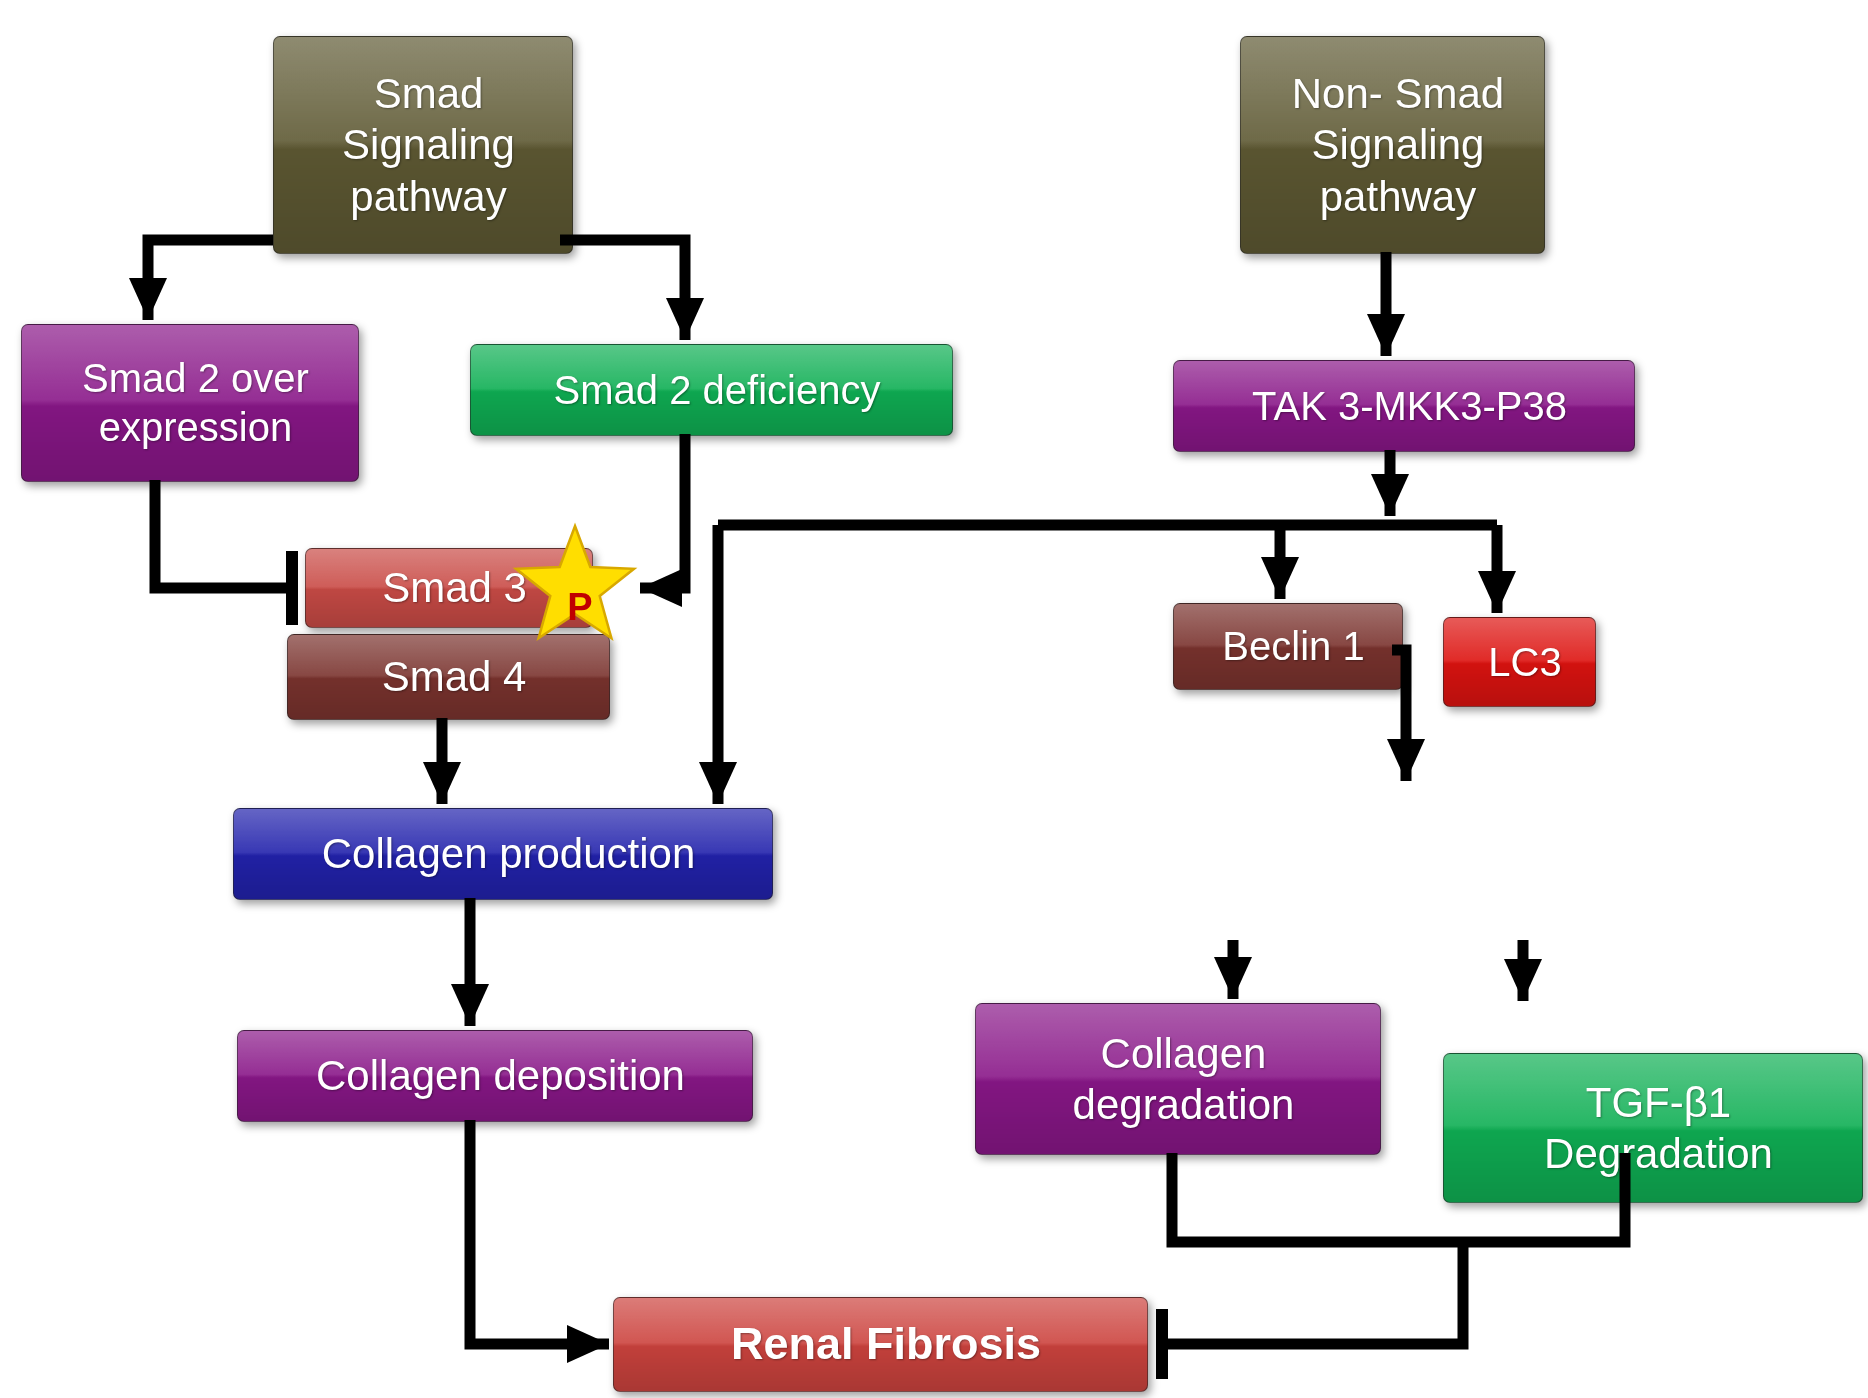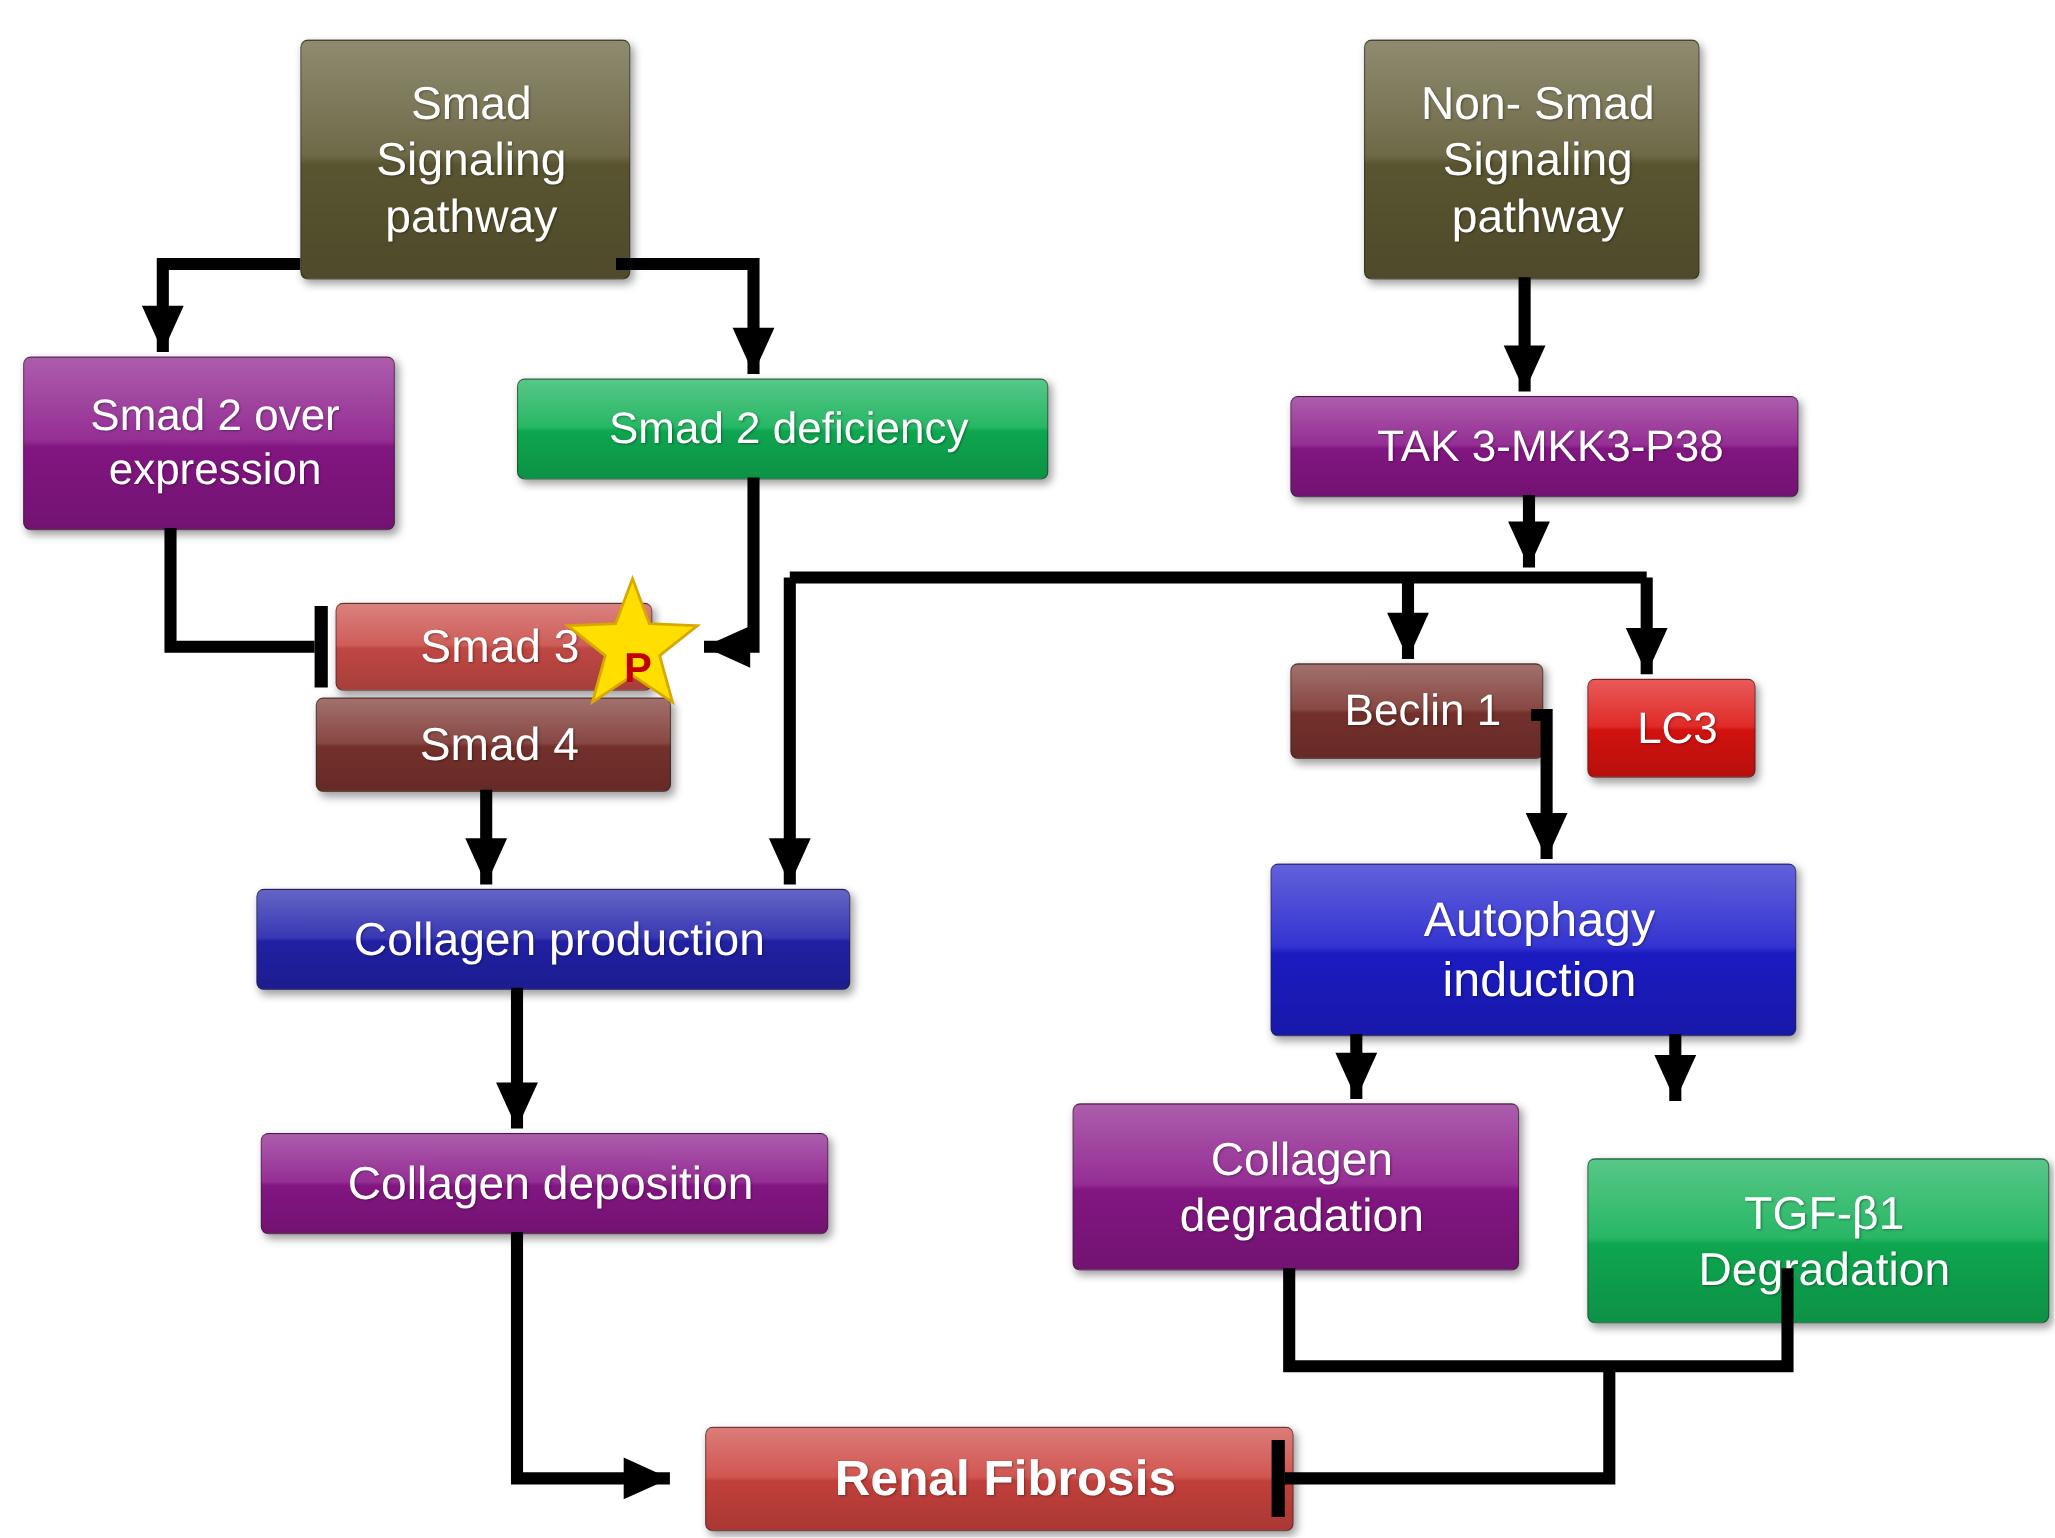--- a/index.html
+++ b/index.html
@@ -44,21 +44,21 @@
   .n-tak             {left:1173px;top:360px;  width:449px; height:90px;  font-size:40px;}
   .n-smad3           {left:305px; top:548px;  width:275px; height:78px;  font-size:42px;}
   .n-smad4           {left:287px; top:634px;  width:310px; height:84px;  font-size:42px;}
   .n-beclin          {left:1173px;top:603px;  width:217px; height:85px;  font-size:40px;}
   .n-lc3             {left:1443px;top:617px;  width:140px; height:88px;  font-size:40px;}
   .n-collagen-prod   {left:233px; top:808px;  width:527px; height:90px;  font-size:42px;}
   .n-autophagy       {left:1155px;top:785px;  width:465px; height:155px; font-size:44px;}
   .n-collagen-dep    {left:237px; top:1030px; width:503px; height:90px;  font-size:42px;}
   .n-collagen-deg    {left:975px; top:1003px; width:393px; height:150px; font-size:42px;}
   .n-tgfb1           {left:1443px;top:1053px; width:407px; height:148px; font-size:42px;}
-  .n-renal           {left:613px; top:1297px; width:522px; height:93px;  font-size:45px; font-weight:600;margin-left:28px;}
+  .n-renal           {left:613px; top:1297px; width:522px; height:93px;  font-size:45px; font-weight:600;}
 
   svg.edges{
     position:absolute;left:0;top:0;width:1868px;height:1398px;
     pointer-events:none;
   }
   .edge{fill:none;stroke:var(--edge);stroke-width:11;}
   .tbar{stroke:var(--edge);stroke-width:12;stroke-linecap:butt;}
   .star-shape{fill:var(--stargold);stroke:#d8a800;stroke-width:2.5;}
   .star-p{font:700 38px "Liberation Sans", sans-serif;fill:var(--starp);text-anchor:middle;}
 </style>
@@ -105,24 +105,20 @@
   </div>
 
   <div class="node c-red n-lc3">
     <span>LC3</span>
   </div>
 
   <div class="node c-navy n-collagen-prod">
     <span>Collagen production</span>
   </div>
 
-  <div class="node c-blue n-autophagy">
-    <span>Autophagy
-induction</span>
-  </div>
 
   <div class="node c-purple n-collagen-dep">
     <span>Collagen deposition</span>
   </div>
 
   <div class="node c-purple n-collagen-deg">
     <span>Collagen
 degradation</span>
   </div>
 

